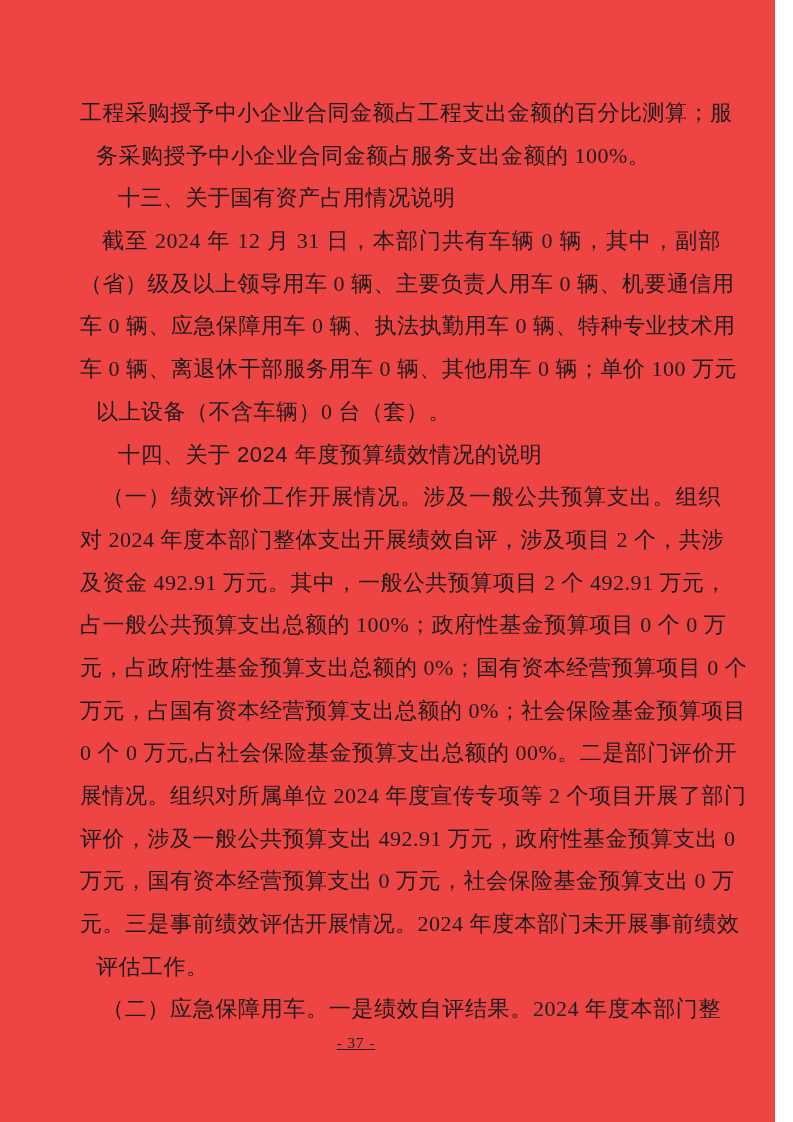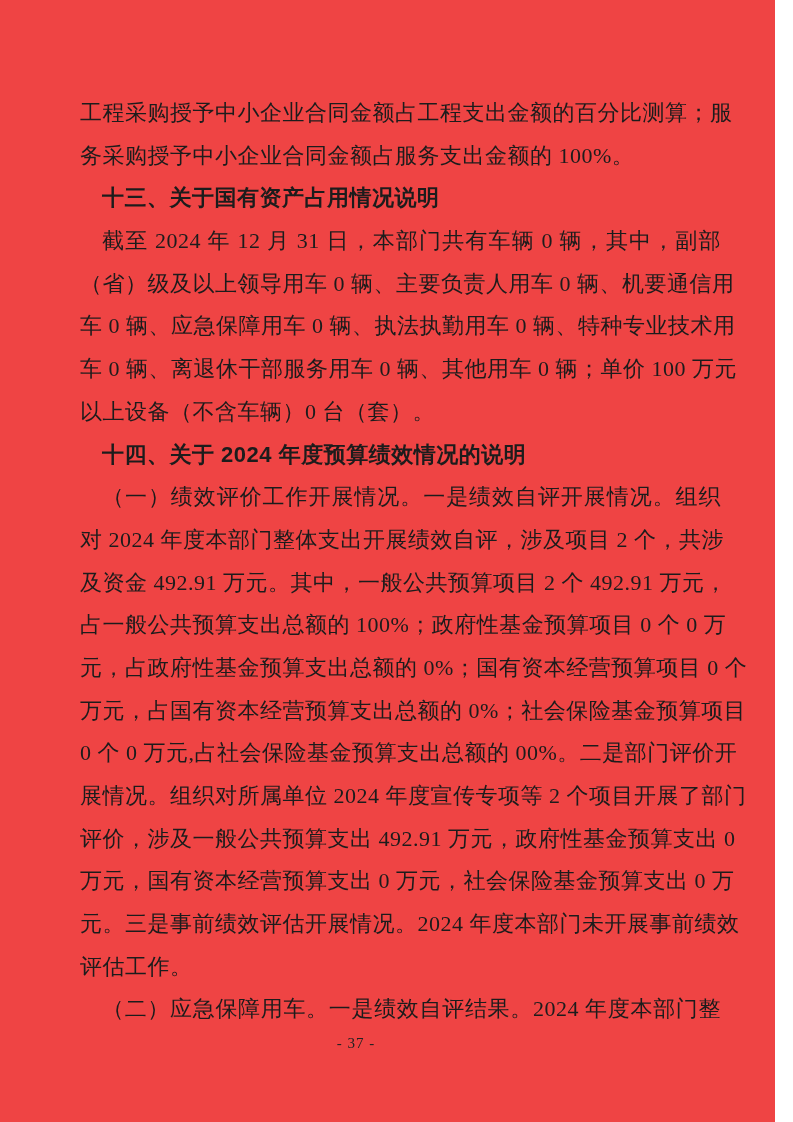--- a/index.html
+++ b/index.html
@@ -27,41 +27,43 @@
     line-height: 42.7px;
     height: 42.7px;
     letter-spacing: 0.5px;
     text-align: justify;
     text-align-last: justify;
     white-space: nowrap;
   }
   .line.last {
     text-align: right;
     text-align-last: left;
+    margin-left: 16px;
   }
   .line.indent {
     padding-left: 22px;
   }
   .heading {
-    font-weight: bold;
+    font-weight: normal;
     font-family: "Liberation Sans", "DejaVu Sans", sans-serif;
   }
   .lead-bold {
     font-weight: normal;
     font-family: "Liberation Sans", "DejaVu Sans", sans-serif;
   }
   .footer {
     position: absolute;
     top: 1035px;
     left: 0;
     width: 712px;
     text-align: center;
     font-size: 15px;
     letter-spacing: 1px;
     color: #222222;
+    text-decoration: underline;
   }
 </style>
 </head>
 <body>
 
 <div class="page">
   <div class="text-block">
 
     <div class="line">工程采购授予中小企业合同金额占工程支出金额的百分比测算；服</div>
     <div class="line last">务采购授予中小企业合同金额占服务支出金额的 100%。</div>
@@ -70,21 +72,21 @@
 
     <div class="line indent">截至 2024 年 12 月 31 日，本部门共有车辆 0 辆，其中，副部</div>
     <div class="line">（省）级及以上领导用车 0 辆、主要负责人用车 0 辆、机要通信用</div>
     <div class="line">车 0 辆、应急保障用车 0 辆、执法执勤用车 0 辆、特种专业技术用</div>
     <div class="line">车 0 辆、离退休干部服务用车 0 辆、其他用车 0 辆；单价 100 万元</div>
     <div class="line last">以上设备（不含车辆）0 台（套）。</div>
 
     <div class="line last indent heading">十四、关于 2024 年度预算绩效情况的说明</div>
 
     <div class="line indent">
-      <span class="lead-bold">（一）绩效评价工作开展情况。</span><span>一是绩效自评开展情况。组织</span>
+      <span class="lead-bold">（一）绩效评价工作开展情况。</span><span>涉及一般公共预算支出。组织</span>
     </div>
     <div class="line">对 2024 年度本部门整体支出开展绩效自评，涉及项目 2 个，共涉</div>
     <div class="line">及资金 492.91 万元。其中，一般公共预算项目 2 个 492.91 万元，</div>
     <div class="line">占一般公共预算支出总额的 100%；政府性基金预算项目 0 个 0 万</div>
     <div class="line">元，占政府性基金预算支出总额的 0%；国有资本经营预算项目 0 个</div>
     <div class="line">万元，占国有资本经营预算支出总额的 0%；社会保险基金预算项目</div>
     <div class="line">0 个 0 万元,占社会保险基金预算支出总额的 00%。二是部门评价开</div>
     <div class="line">展情况。组织对所属单位 2024 年度宣传专项等 2 个项目开展了部门</div>
     <div class="line">评价，涉及一般公共预算支出 492.91 万元，政府性基金预算支出 0</div>
     <div class="line">万元，国有资本经营预算支出 0 万元，社会保险基金预算支出 0 万</div>

